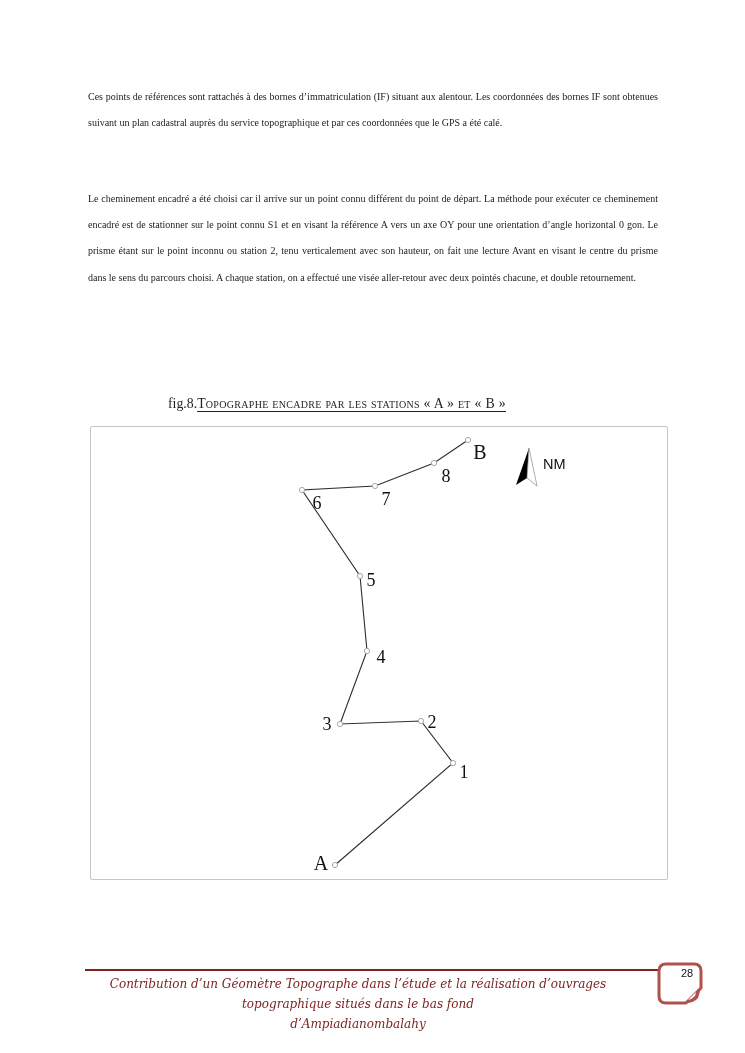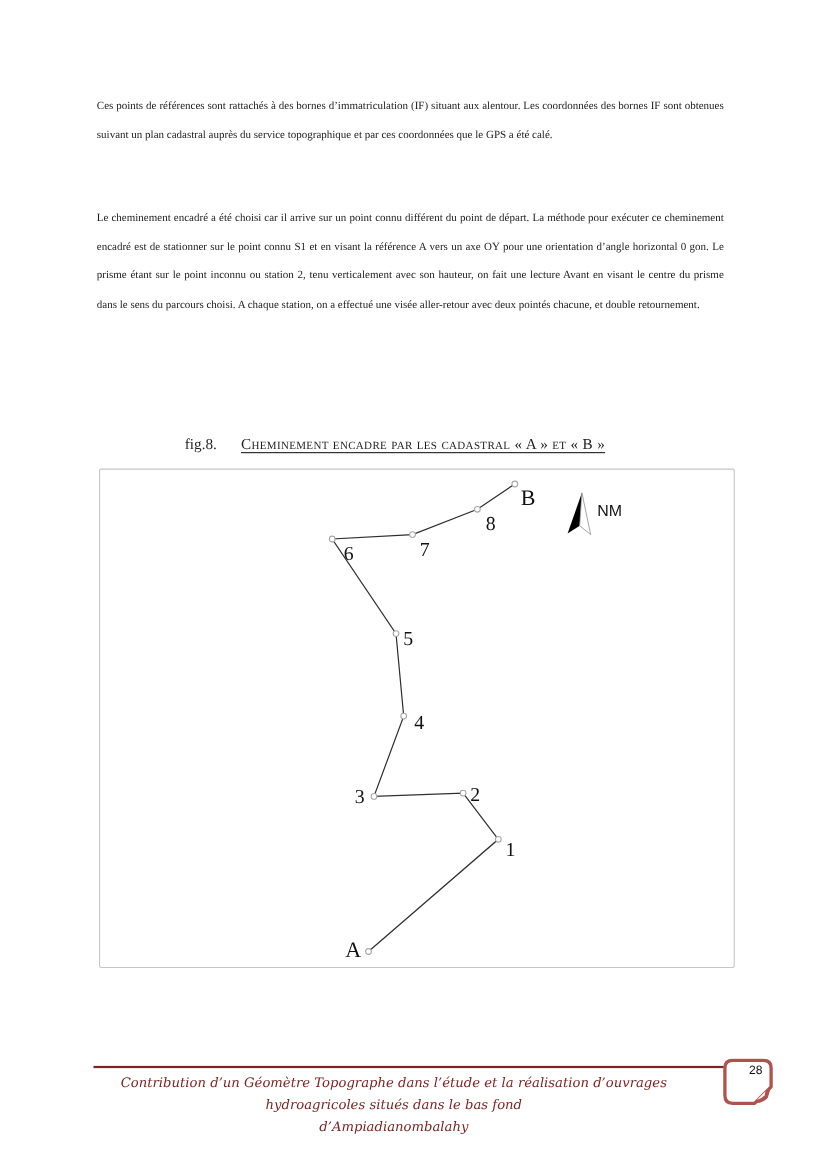--- a/index.html
+++ b/index.html
@@ -21,21 +21,21 @@
     color:#1c1c1c;
   }
   .p1{top:84px;}
   .p2{top:186px;}
   .caption{
     position:absolute;
     left:168px;top:396px;
     font-size:13.8px;
     white-space:nowrap;
   }
-  .fig-label{margin-right:22px;}
+  .fig-label{}
   .fig-title{
     font-variant:small-caps;
     letter-spacing:0.3px;
     text-decoration:underline;
     text-underline-offset:3px;
   }
   .figure-box{
     position:absolute;
     left:90px;top:426px;
     width:576px;height:452px;
@@ -78,21 +78,21 @@
 </head>
 <body>
 
 <div class="page">
 
   <p class="body-text p1">Ces points de références sont rattachés à des bornes d’immatriculation (IF) situant aux alentour. Les coordonnées des bornes IF sont obtenues suivant un plan cadastral auprès du service topographique et par ces coordonnées que le GPS a été calé.</p>
 
   <p class="body-text p2">Le cheminement encadré a été choisi car il arrive sur un point connu différent du point de départ. La méthode pour exécuter ce cheminement encadré est de stationner sur le point connu S1 et en visant la référence A vers un axe OY pour une orientation d’angle horizontal 0 gon. Le prisme étant sur le point inconnu ou station 2, tenu verticalement avec son hauteur, on fait une lecture Avant en visant le centre du prisme dans le sens du parcours choisi. A chaque station, on a effectué une visée aller-retour avec deux pointés chacune, et double retournement.</p>
 
   <div class="caption">
-    <span class="fig-label">fig.8.</span><span class="fig-title">Cheminement encadre par les cadastral « A » et « B »</span>
+    <span class="fig-label">fig.8.</span><span class="fig-title">Topographe encadre par les stations « A » et « B »</span>
   </div>
 
   <div class="figure-box">
     <svg width="576" height="452" viewBox="0 0 576 452" xmlns="http://www.w3.org/2000/svg">
         <polyline points="244,438 362,336 330,294 249,297 276,224 269,149 211,63 284,59 343,36 377,13" fill="none" stroke="#2e2e2e" stroke-width="1.1"></polyline>
         <circle cx="244" cy="438" r="2.6" fill="#ffffff" stroke="#a8a8a8" stroke-width="1"></circle>
         <text x="230" y="443" font-size="20" text-anchor="middle" font-family="&quot;Liberation Serif&quot;, serif" fill="#111">A</text>
         <circle cx="362" cy="336" r="2.6" fill="#ffffff" stroke="#a8a8a8" stroke-width="1"></circle>
         <text x="373" y="351" font-size="18" text-anchor="middle" font-family="&quot;Liberation Serif&quot;, serif" fill="#111">1</text>
         <circle cx="330" cy="294" r="2.6" fill="#ffffff" stroke="#a8a8a8" stroke-width="1"></circle>
@@ -113,21 +113,21 @@
         <text x="389" y="32" font-size="20" text-anchor="middle" font-family="&quot;Liberation Serif&quot;, serif" fill="#111">B</text>
         <path d="M438 21 L425 58 L436 51 Z" fill="#000"></path>
         <path d="M438 21 L446 59 L436 51 Z" fill="#ffffff" stroke="#8a8a8a" stroke-width="0.7"></path>
         <text x="452" y="42" font-size="14.5" font-family="&quot;Liberation Sans&quot;, sans-serif" fill="#111">NM</text>
       </svg>
   </div>
 
   <div class="footer-rule"></div>
 
   <div class="footer-text">
-    <div>Contribution d’un Géomètre Topographe dans l’étude et la réalisation d’ouvrages hydroagricoles situés dans le bas fond</div>
+    <div>Contribution d’un Géomètre Topographe dans l’étude et la réalisation d’ouvrages topographique situés dans le bas fond</div>
     <div>d’Ampiadianombalahy</div>
   </div>
 
   <div class="page-box">
     <svg width="46" height="43" viewBox="0 0 46 43" xmlns="http://www.w3.org/2000/svg">
       <path d="M9 2 H37 Q44 2 44 9 V26 L29 41 H9 Q2 41 2 34 V9 Q2 2 9 2 Z" fill="#ffffff" stroke="#b0524b" stroke-width="3" stroke-linejoin="round"></path>
       <path d="M29 41 L44 26 L41 36 Q37 41 29 41 Z" fill="#b0524b"></path>
       <path d="M31 38 L39 30 L38 34 Q35 37 31 38 Z" fill="#ffffff"></path>
     </svg>
     <span class="num">28</span>

